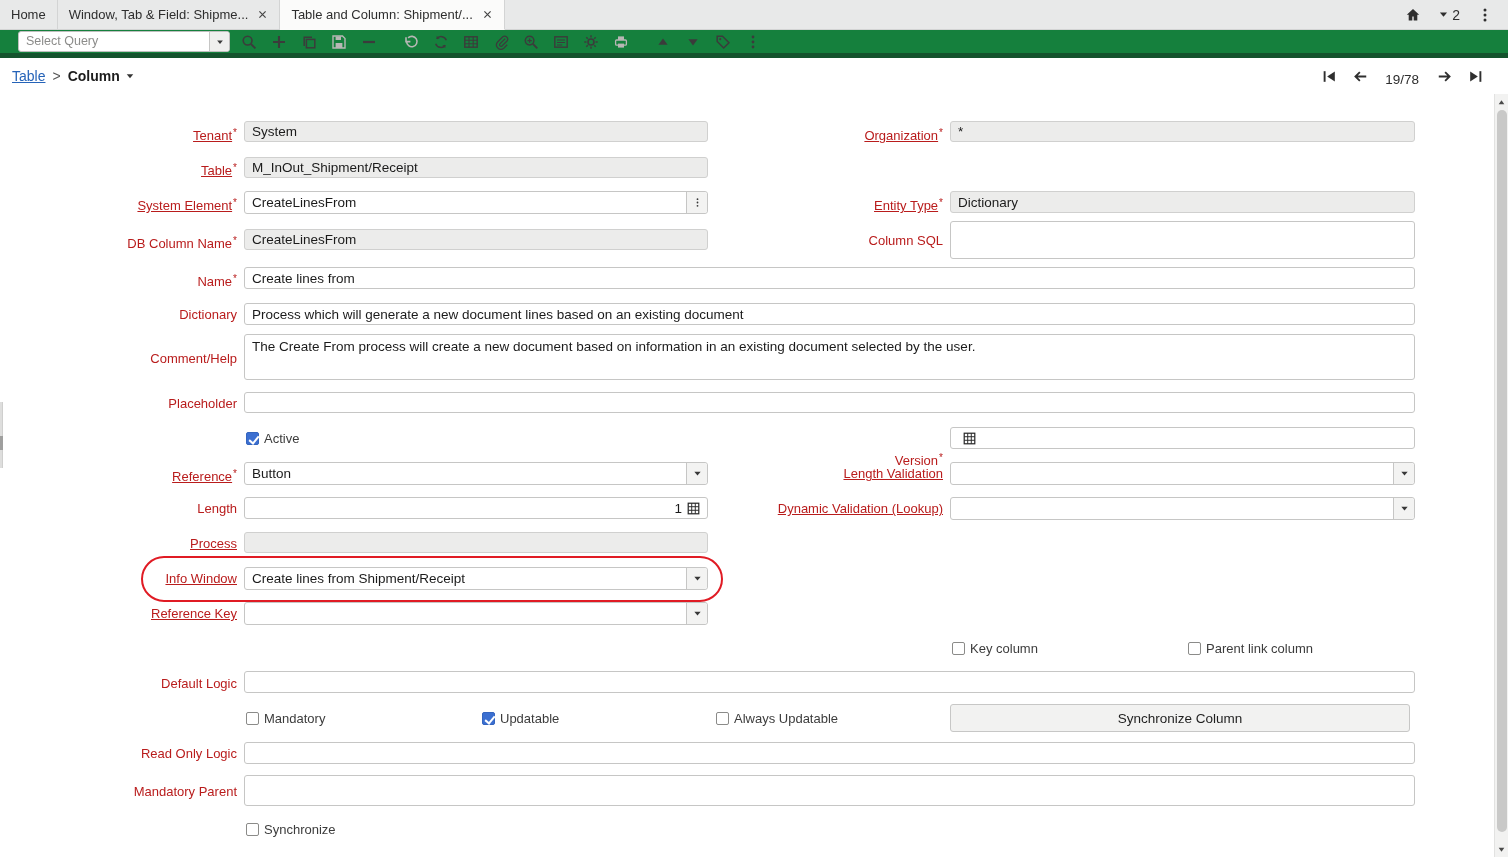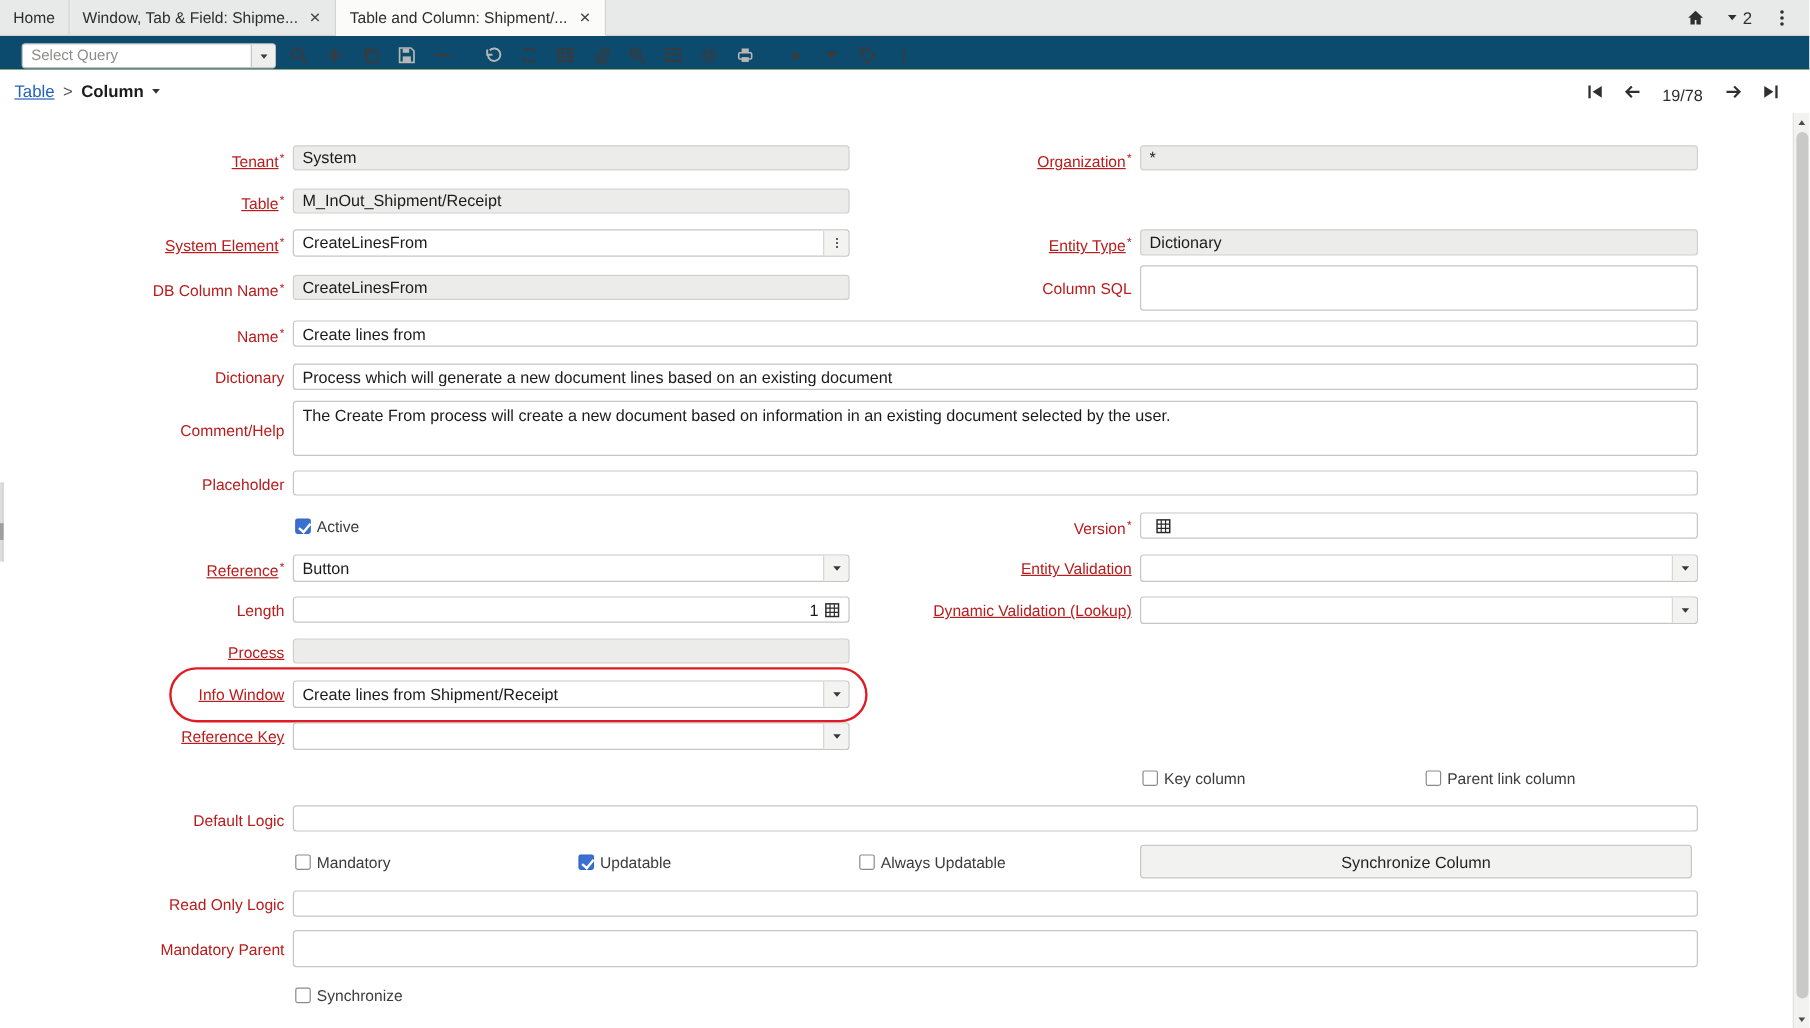--- a/index.html
+++ b/index.html
@@ -13,21 +13,21 @@
   .tab{display:flex;align-items:center;gap:9px;padding:0 11px;font-size:13px;color:#2e2e2e;border-right:1px solid #d3d4d4;white-space:nowrap;cursor:default}
   .tab.active{background:#fbfbfa;border-bottom:1px solid #fbfbfa;margin-bottom:-1px}
   .tab-close{display:flex;color:#444}
   .tab-close svg{width:11px;height:11px}
   .tabbar-right{margin-left:auto;display:flex;align-items:center;gap:17px;padding-right:15px;color:#2f2f2f}
   .tabbar-right svg{width:16px;height:16px}
   .winsel{display:flex;align-items:center;gap:3px;font-size:14px;color:#2f2f2f}
   .winsel svg{width:11px;height:11px}
 
   
-  .toolbar{position:absolute;left:0;top:30px;width:100%;height:28px;background:#0c4a6e;border-bottom:1px solid #14532d;display:flex;align-items:flex-end}
+  .toolbar{position:absolute;left:0;top:30px;width:100%;height:28px;background:#15803d;border-bottom:5px solid #14532d;display:flex;align-items:center}
   .selectq{margin-left:18px;display:flex;height:21px;width:212px;border:1px solid #bfbfbe;border-radius:3px;background:#fff;overflow:hidden}
   .selectq .ph{flex:1;font-size:12.5px;color:#8c8c8a;padding:2px 7px;white-space:nowrap}
   .selectq .sq-btn{width:20px;background:#efefee;border-left:1px solid #c6c6c5;display:flex;align-items:center;justify-content:center;color:#3a3a3a}
   .selectq .sq-btn svg{width:10px;height:10px}
   .tgroup{display:flex;align-items:center}
   .tgap{width:12px}
   .tbtn{width:23px;height:23px;margin-left:7px;display:flex;align-items:center;justify-content:center;color:#3b3b3b;border-radius:3px}
   .tbtn svg{width:16px;height:16px}
   .tbtn.disabled{color:#b7b7b5}
 
@@ -330,40 +330,40 @@
 
   <div class="lbl abs" style="left:20px;top:396px;width:217px"><span>Placeholder</span></div>
   <div class="fld abs" style="left:244px;top:392px;width:1171px;height:21px">
       <span class="fv"></span>
     </div>
 
   <div class="cbrow abs" style="left:246px;top:431px">
     <span class="cb checked"></span>
     <span>Active</span>
   </div>
-  <div class="lbl abs" style="left:690px;top:431px;width:253px"><span>Version</span><span class="req">*</span></div>
+  <div class="lbl abs" style="left:690px;top:450px;width:253px"><span>Version</span><span class="req">*</span></div>
   <div class="fld num abs" style="left:950px;top:427px;width:465px;height:22px">
     <span class="calc">
         <svg viewBox="0 0 16 16">
           <rect x="1.5" y="1.5" width="13" height="13" fill="none" stroke="currentColor" stroke-width="1.5"></rect>
           <path d="M1.5 5.8h13M1.5 10.2h13M5.8 1.5v13M10.2 1.5v13" stroke="currentColor" stroke-width="1.2"></path>
         </svg>
       </span>
   </div>
 
   <div class="lbl abs" style="left:20px;top:466px;width:217px"><span class="lnk">Reference</span><span class="req">*</span></div>
   <div class="fld combo abs" style="left:244px;top:462px;width:464px;height:23px">
     <span class="fv">Button</span>
     <span class="combo-btn">
         <svg viewBox="0 0 16 16">
           <path d="M3.4 5.5h9.2L8 11z" fill="currentColor"></path>
         </svg>
       </span>
   </div>
-  <div class="lbl abs" style="left:690px;top:466px;width:253px"><span class="lnk">Entity Validation</span></div>
+  <div class="lbl abs" style="left:690px;top:466px;width:253px"><span class="lnk">Length Validation</span></div>
   <div class="fld combo abs" style="left:950px;top:462px;width:465px;height:23px">
     <span class="fv"></span>
     <span class="combo-btn">
         <svg viewBox="0 0 16 16">
           <path d="M3.4 5.5h9.2L8 11z" fill="currentColor"></path>
         </svg>
       </span>
   </div>
 
   <div class="lbl abs" style="left:20px;top:501px;width:217px"><span>Length</span></div>

